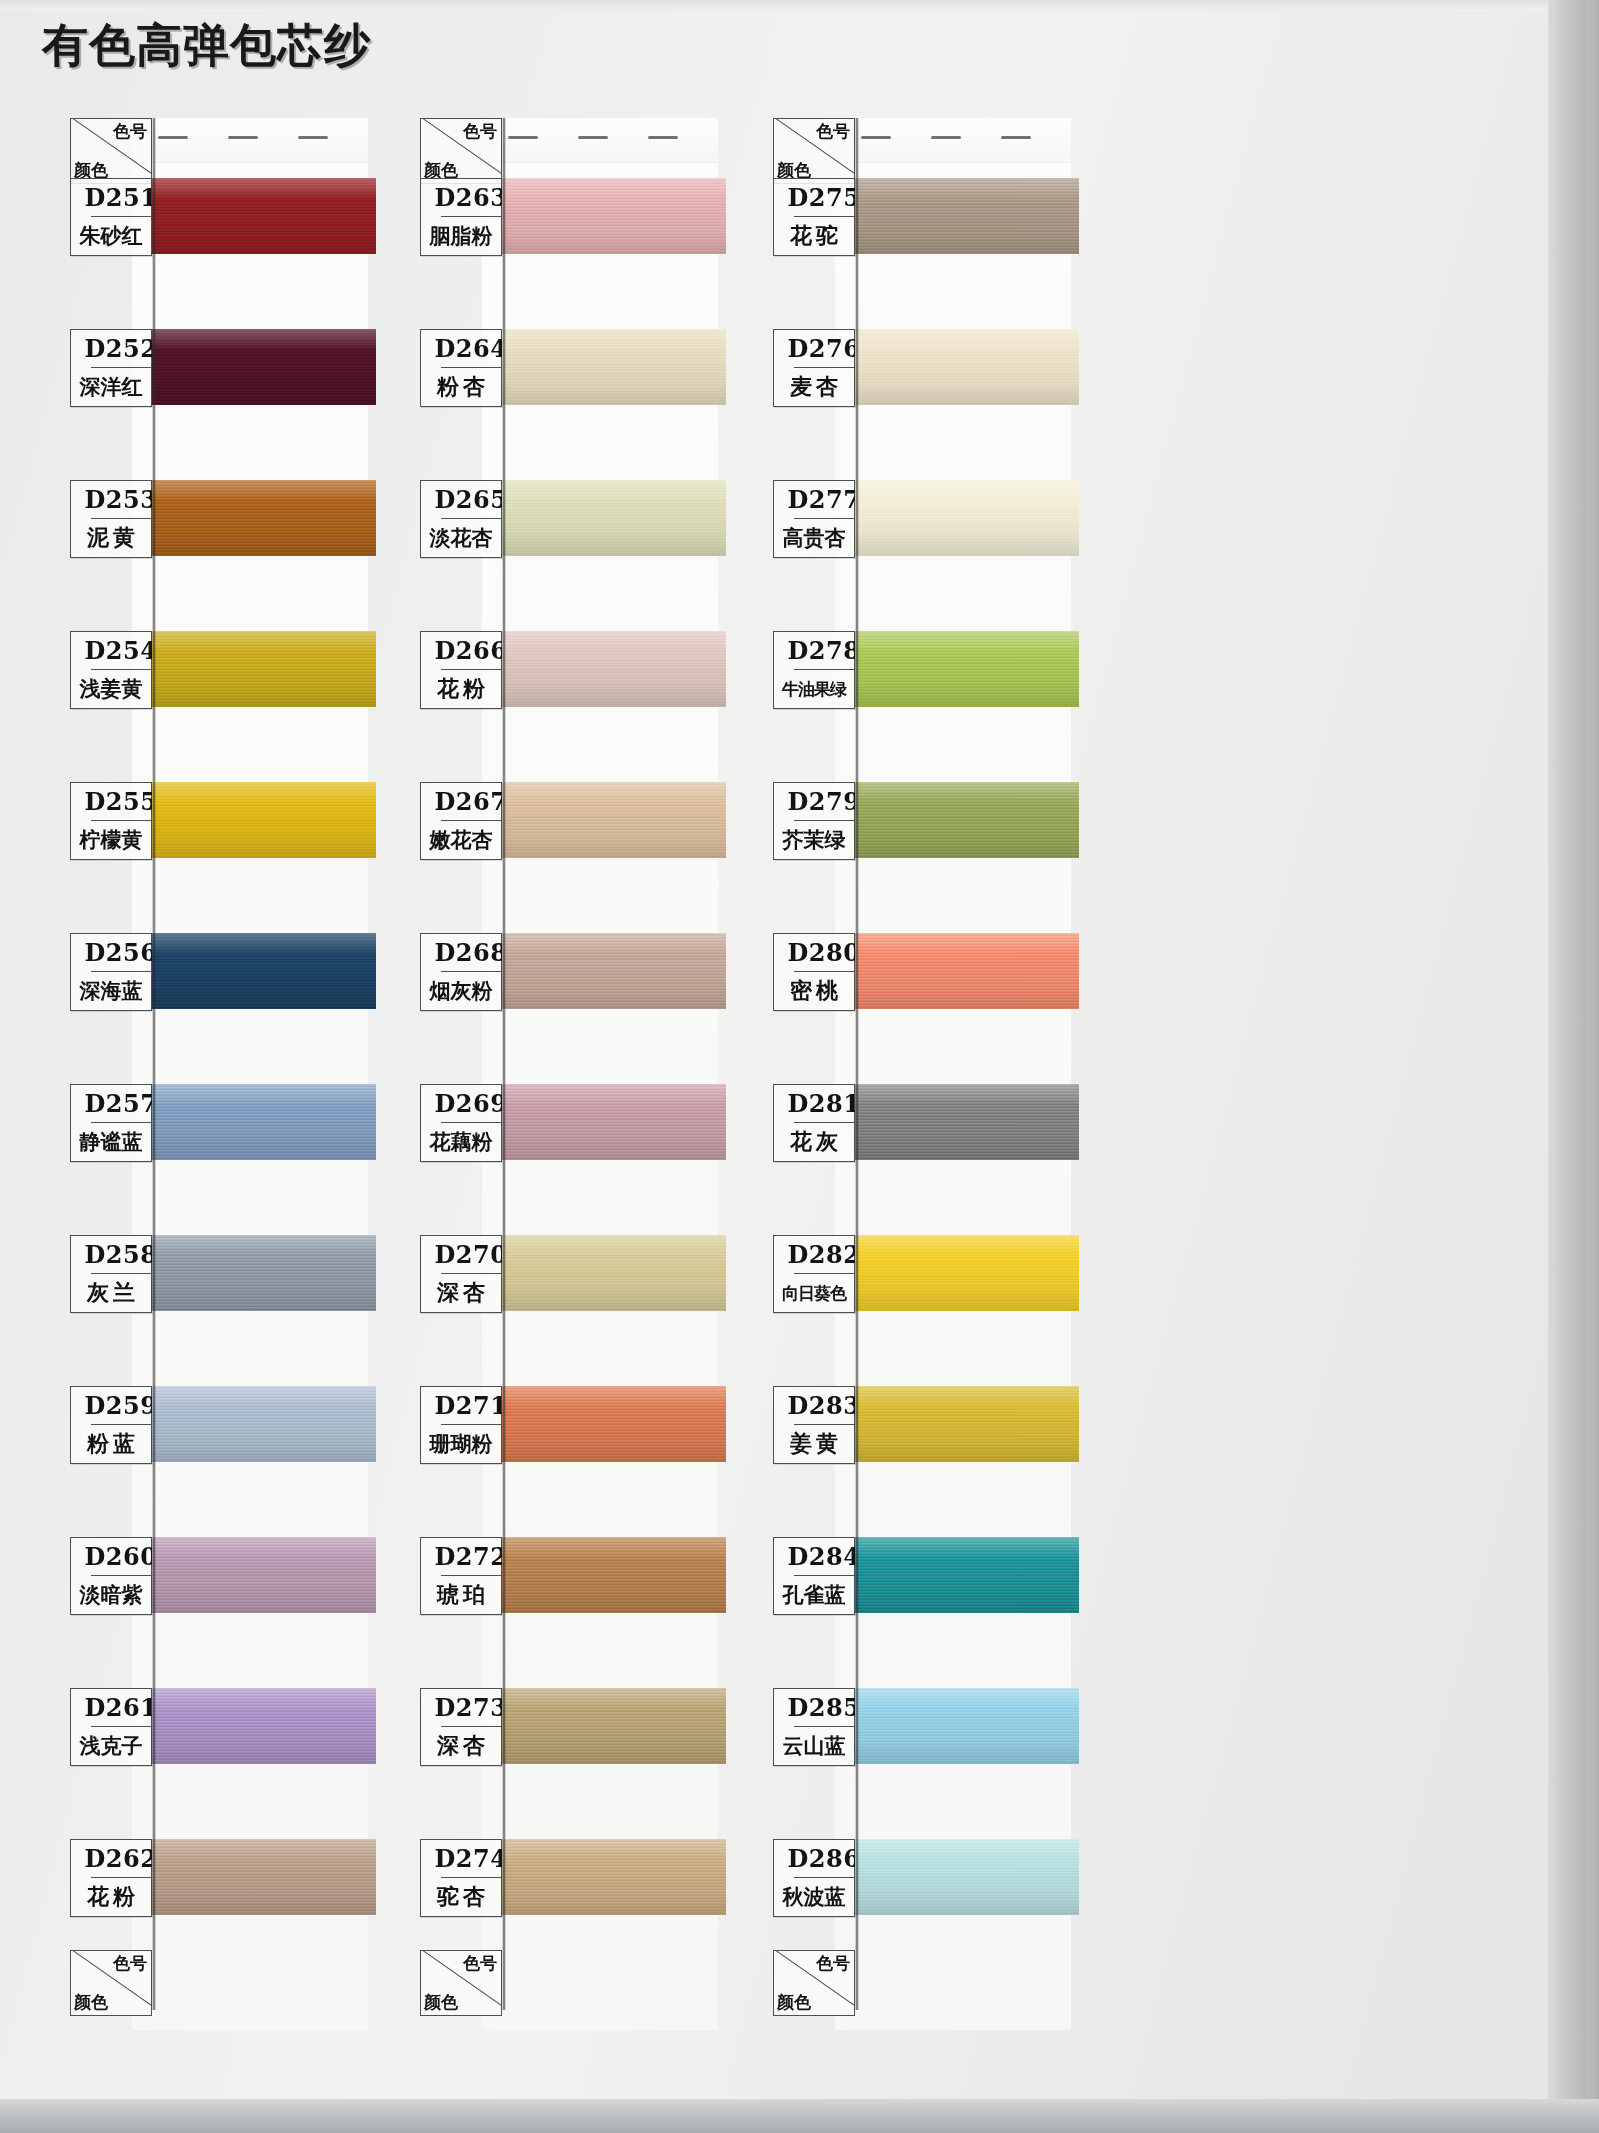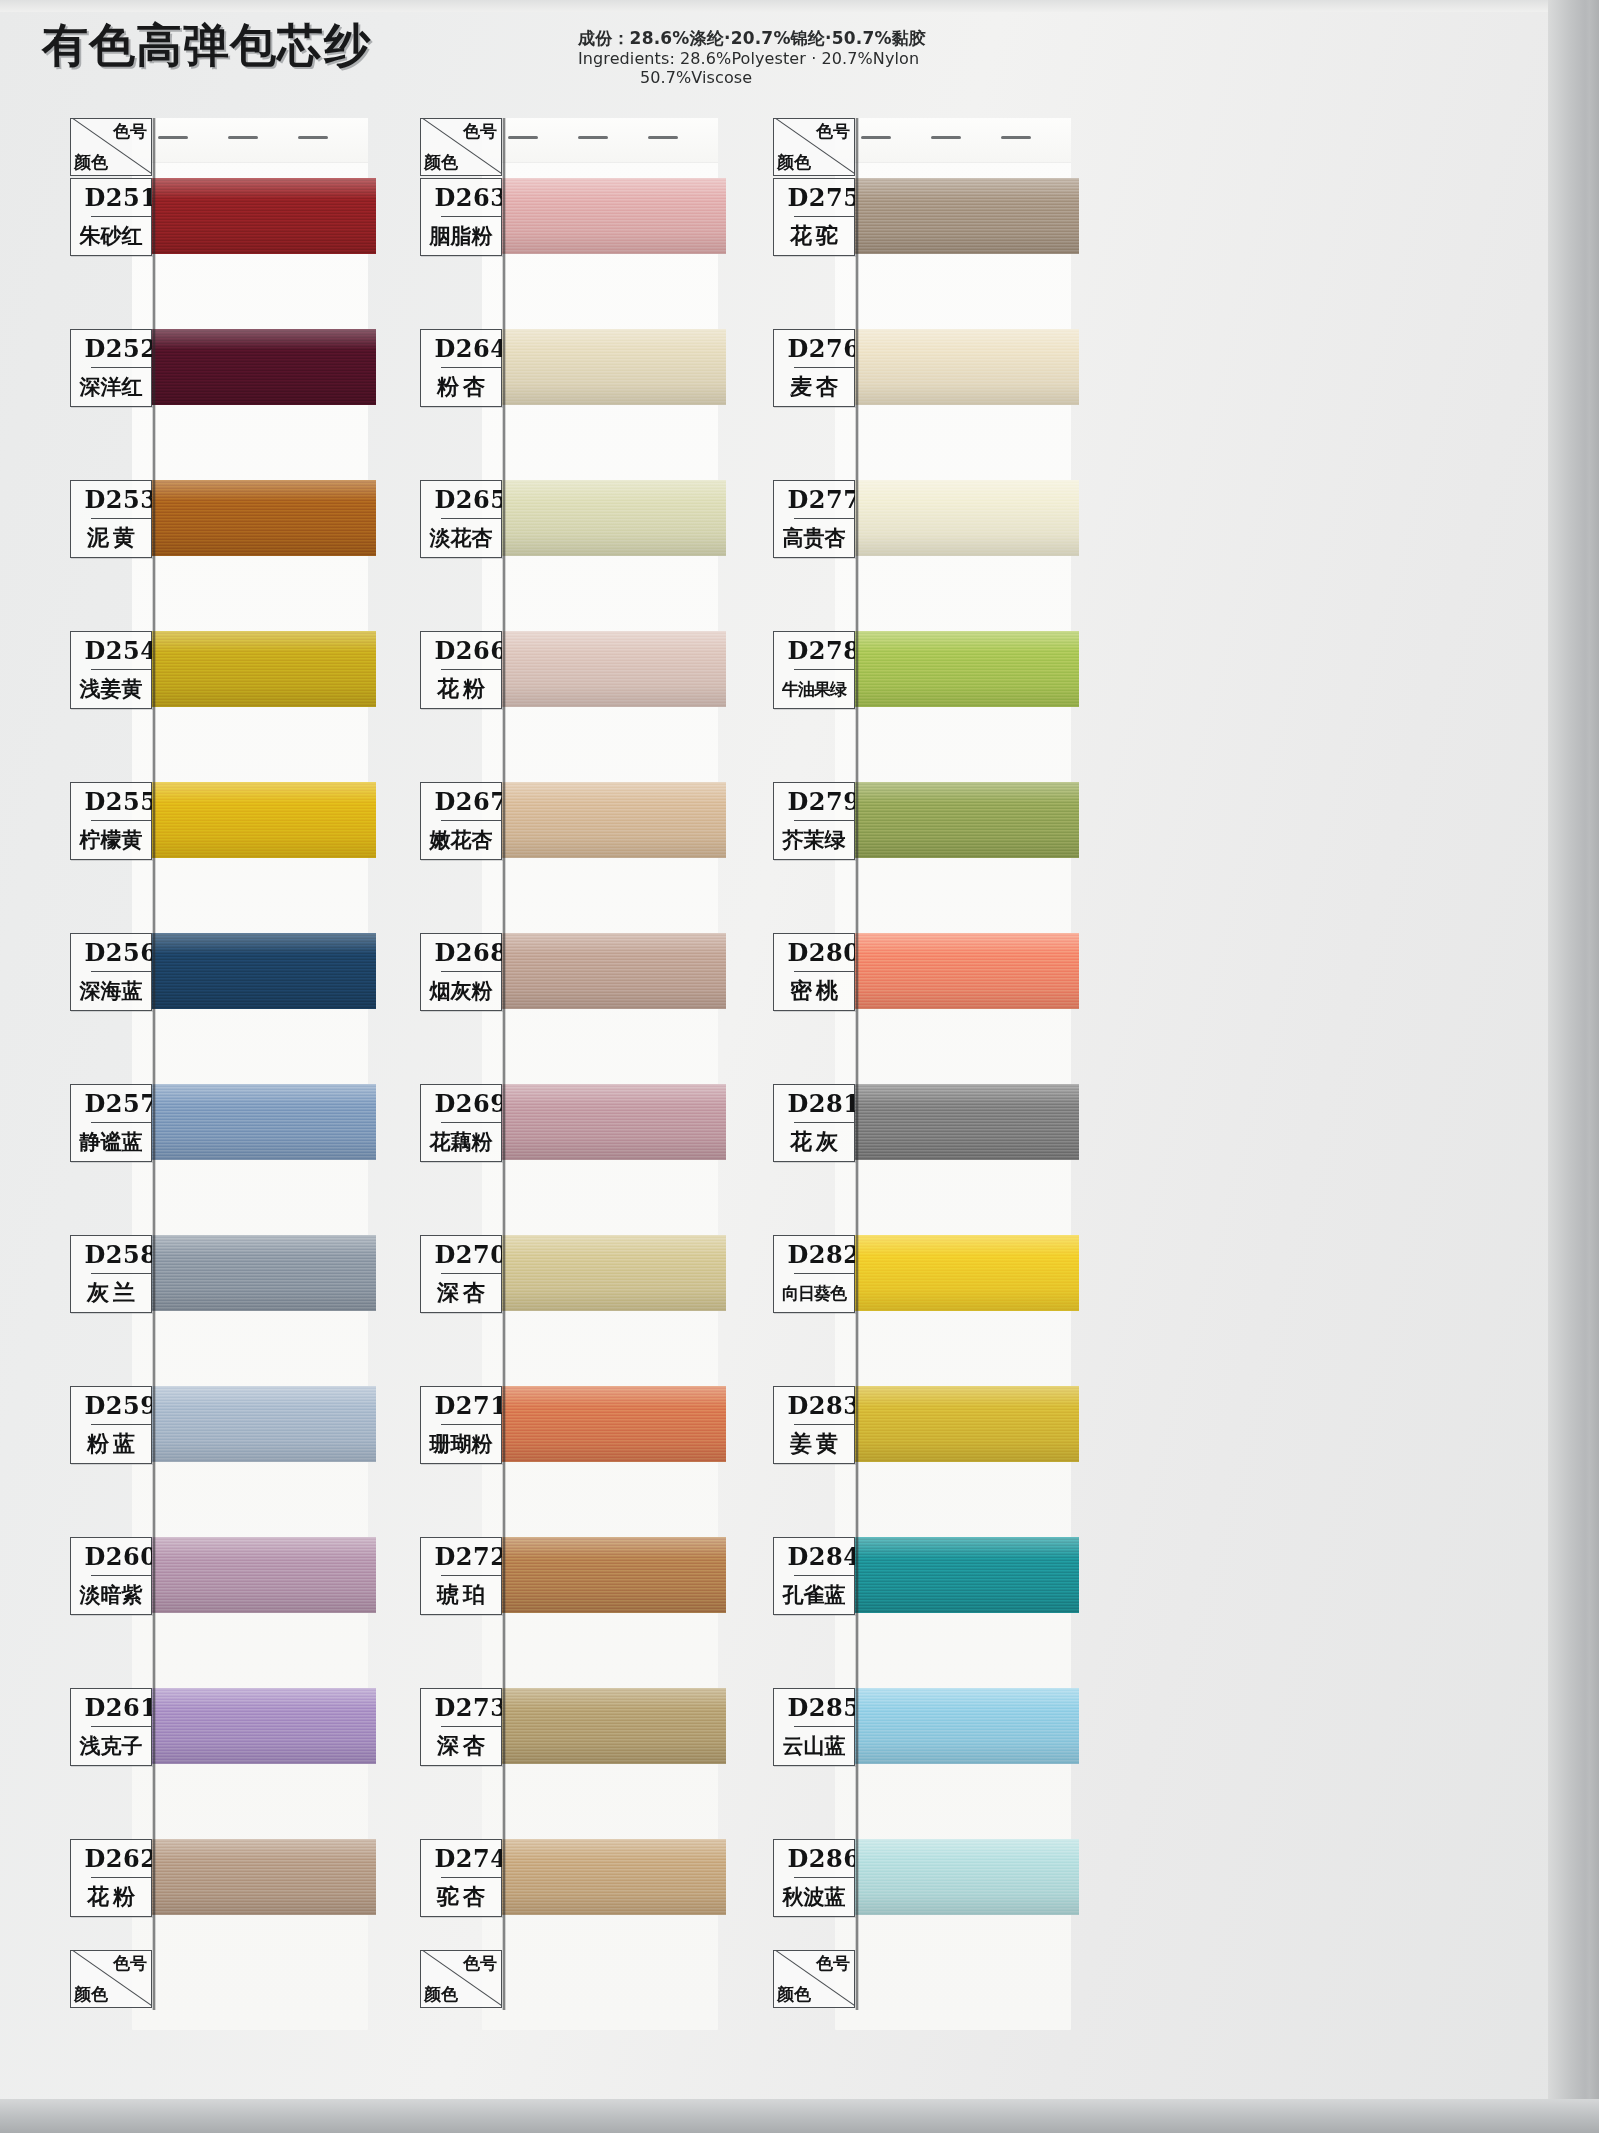--- a/index.html
+++ b/index.html
@@ -106,21 +106,21 @@
       rgba(0,0,0,.055) 3px);
     mix-blend-mode:overlay;
   }
   .yarn .sheen{
     position:absolute;inset:0;
     background:linear-gradient(180deg,rgba(255,255,255,.30),rgba(255,255,255,0) 28%,
       rgba(0,0,0,.05) 72%,rgba(0,0,0,.14));
   }
   
   .diagbox{
-    position:absolute;left:0;width:82px;height:58px;
+    position:absolute;left:0;width:82px;height:66px;
     border:1.6px solid #4b4f53;box-sizing:border-box;
     background:rgba(250,250,249,.9);overflow:hidden;text-align:center;
   }
   .diagbox .dl{
     position:absolute;left:-8px;top:-8px;width:120px;height:1.4px;
     background:#4b4f53;transform:rotate(35deg);transform-origin:left top;
   }
   .diagbox .t1{
     position:absolute;right:4px;top:1px;font-size:17px;font-weight:700;
     font-family:"DejaVu Sans","Liberation Sans",sans-serif;color:#131415;
@@ -150,25 +150,20 @@
 
   <div class="edge-top"></div>
 
   <div class="header">
 
     <div class="hdr-group" style="left:42px;top:22px;">
       <div class="hdr-title">有色高弹包芯纱</div>
     </div>
 
     <div class="hdr-group" style="left:566px;top:22px;">
-      <div class="hdr-ing">
-        <div class="l1">成份：28.6%涤纶·20.7%锦纶·50.7%黏胶</div>
-        <div class="l2">Ingredients: 28.6%Polyester · 20.7%Nylon</div>
-        <div class="l3">50.7%Viscose</div>
-      </div>
     </div>
   </div>
 
   <div class="column" id="col0" style="left:70px;">
       <div class="strip" style="left: 62px; height: 1912px; background: linear-gradient(rgb(252, 252, 251), rgb(247, 247, 245));"></div>
       <div class="striptop" style="left: 62px;">
         <span class="slit" style="left:26px;width:30px"></span>
         <span class="slit" style="left:96px;width:30px"></span>
         <span class="slit" style="left:166px;width:30px"></span>
       </div>

